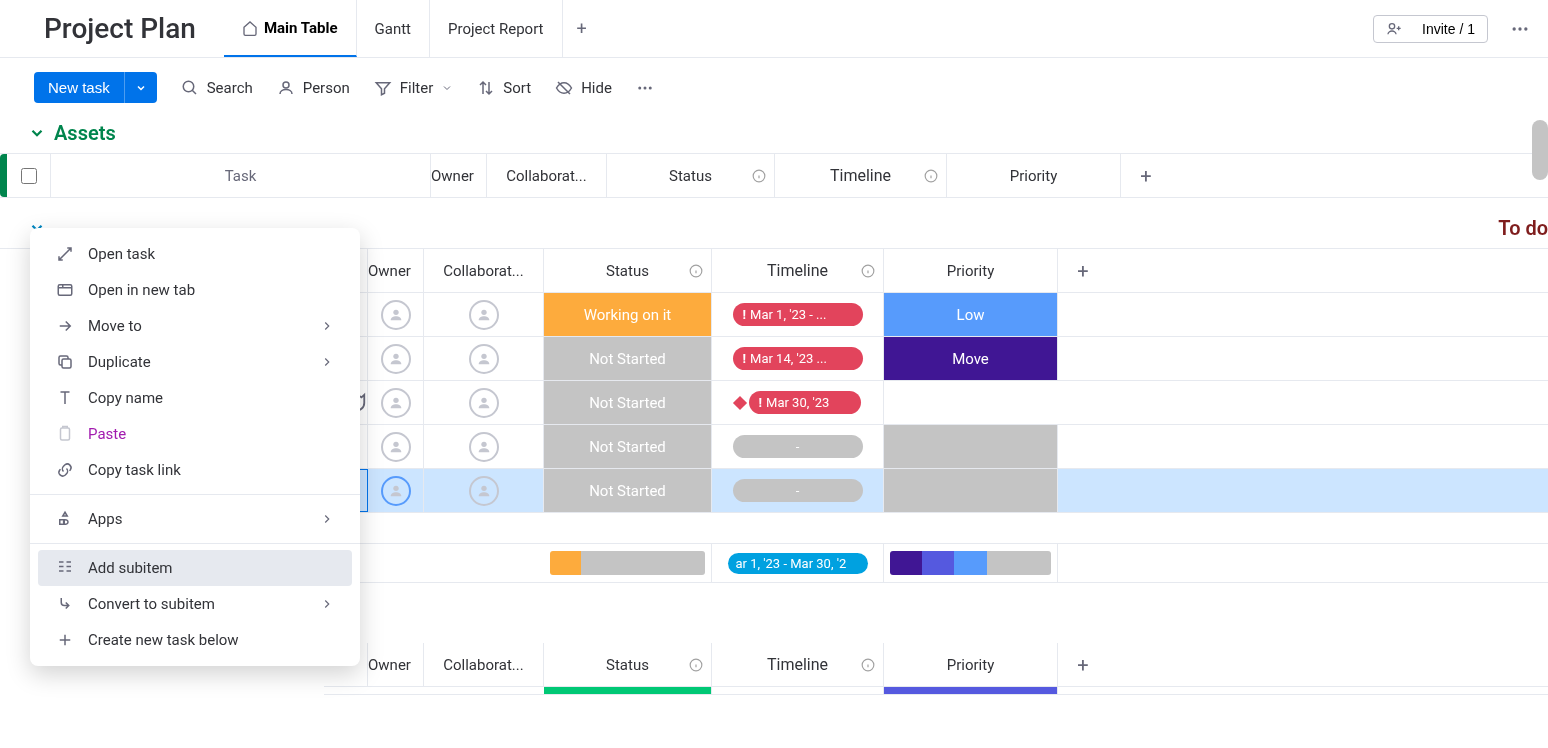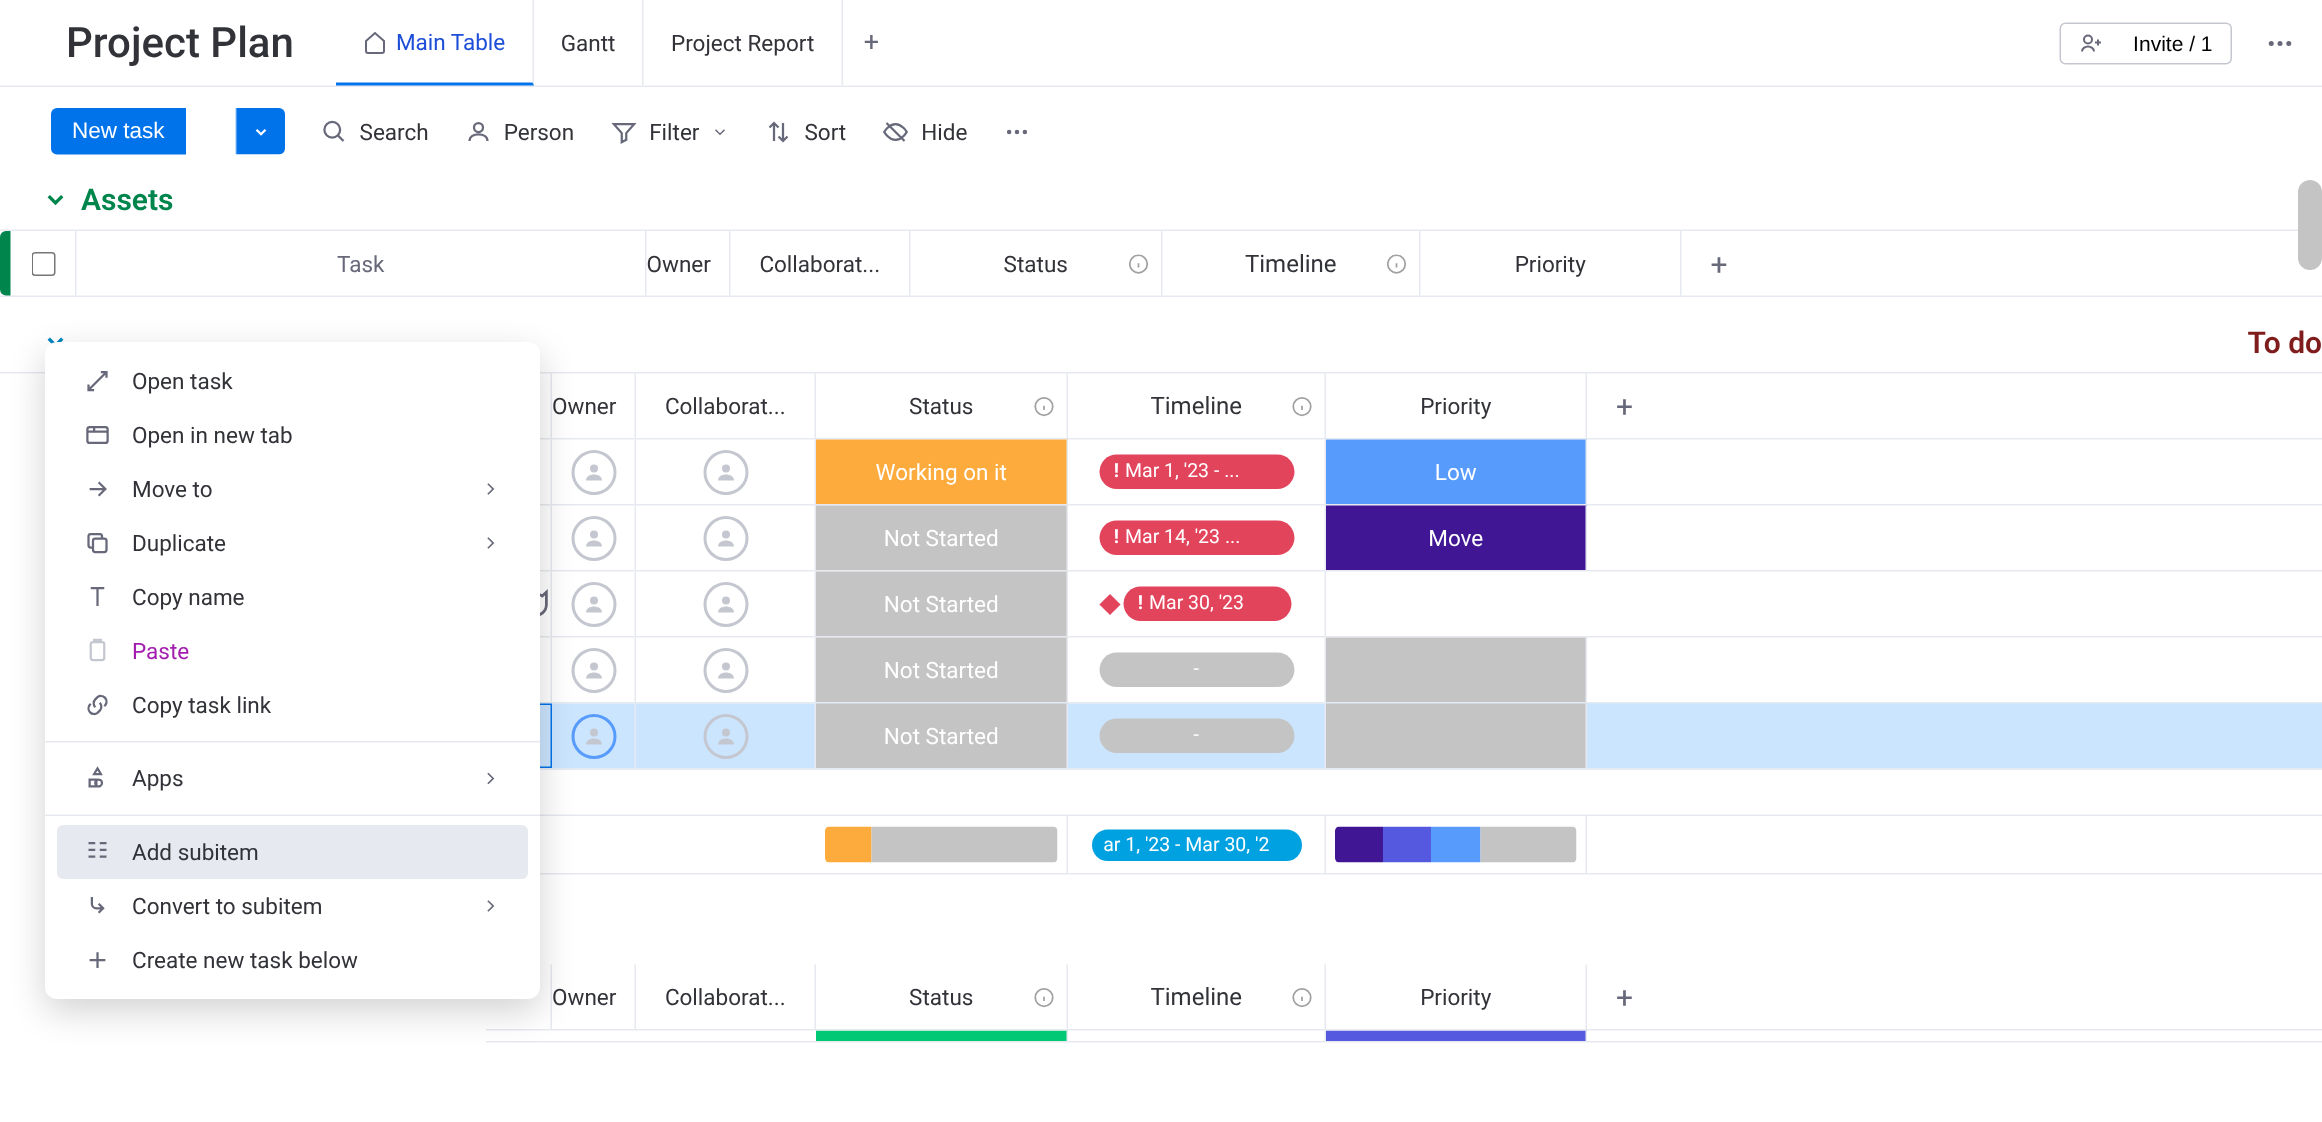--- a/index.html
+++ b/index.html
@@ -3,29 +3,29 @@
 <meta charset="utf-8">
 <style>
   * { box-sizing: border-box; margin: 0; padding: 0; }
   body { font-family: -apple-system, BlinkMacSystemFont, "Segoe UI", Roboto, sans-serif; color: #323338; background: #fff; overflow: hidden; width: 1548px; height: 748px; position: relative; }
   
   
   .header { display: flex; align-items: center; height: 58px; padding: 0 10px 0 44px; border-bottom: 1px solid #e6e9ef; }
   .board-title { font-size: 28px; font-weight: 500; margin-right: 28px; }
   .tabs { display: flex; align-items: center; height: 100%; }
   .tab { display: flex; align-items: center; gap: 6px; padding: 0 18px; height: 100%; font-size: 15px; color: #323338; cursor: pointer; border-right: 1px solid #e6e9ef; }
-  .tab.active { border-bottom: 2px solid #0073ea; color: #1d4ed8; font-weight: 400; }
+  .tab.active { border-bottom: 2px solid #0073ea; color: #000000; font-weight: 700; }
   .tab-add { padding: 0 14px; color: #676879; font-size: 18px; cursor: pointer; }
   .header-right { margin-left: auto; display: flex; align-items: center; gap: 14px; }
   .invite-btn { display: flex; align-items: center; gap: 20px; border: 1px solid #c5c7d0; border-radius: 4px; padding: 5px 12px; font-size: 14px; cursor: pointer; background:#fff;}
   .dots-btn { font-size: 20px; color:#676879; cursor: pointer; padding:0 8px;}
   
   
   .toolbar { display: flex; align-items: center; gap: 24px; padding: 14px 10px 14px 34px; }
-  .new-task-wrap { display: flex; gap: 33px; }
+  .new-task-wrap { display: flex; }
   .new-task-btn { background: #0073ea; color: #fff; border: none; border-radius: 4px 0 0 4px; padding: 7px 14px; font-size: 15px; font-weight:500; cursor: pointer; }
   .new-task-dd { background: #0073ea; color: #fff; border: none; border-left:1px solid rgba(255,255,255,.3); border-radius: 0 4px 4px 0; padding: 7px 10px; cursor: pointer; display:flex; align-items:center;}
   .tool-item { display: flex; align-items: center; gap: 8px; font-size: 15px; color: #323338; cursor: pointer; }
   .tool-item .ico { color:#676879; }
   
   
   .group-header { display: flex; align-items: center; gap: 8px; padding: 4px 0 8px 28px; font-size: 20px; font-weight: 600; }
   .group-assets { color: #00854d; }
   .group-todo { color: #7f1d1d; justify-content: space-between; }
   .chev { width: 18px; height: 18px; }

